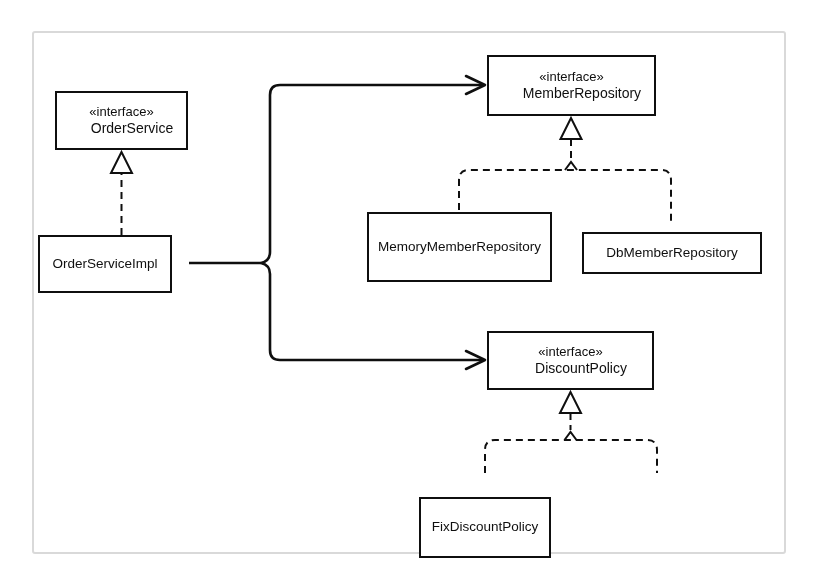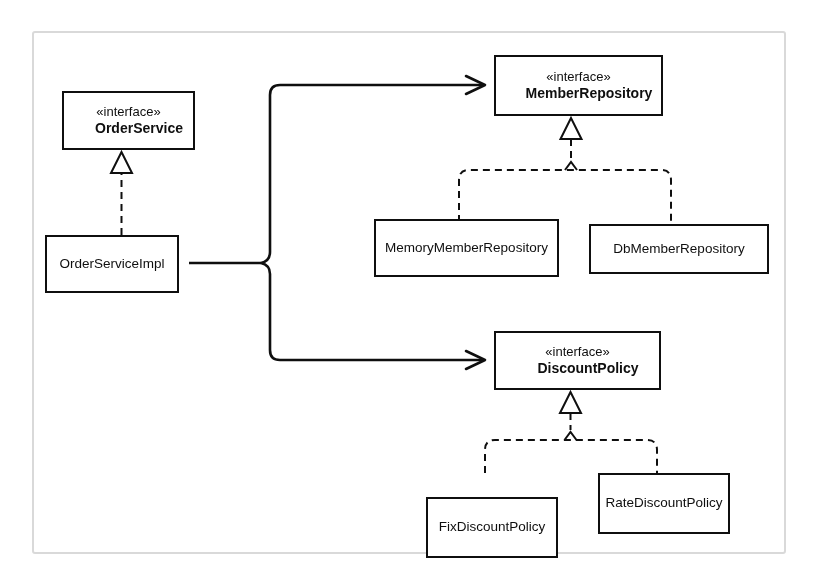--- a/index.html
+++ b/index.html
@@ -31,32 +31,31 @@
     position: absolute;
     background: #ffffff;
     border: 2px solid #0f0f0f;
     display: flex;
     flex-direction: column;
     align-items: center;
     justify-content: center;
     text-align: center;
     color: #0f0f0f;
     line-height: 1.25;
-    margin-left: 7px;
   }
   .stereotype { font-size: 13px; font-weight: 400; }
-  .iface-name { font-size: 14px; font-weight: 700; padding-left: 21px; }
+  .iface-name { font-size: 14px; font-weight: 400; padding-left: 21px; }
   .class-name { font-size: 13.5px; font-weight: 400; }
 
   
   #box-order-service        { left: 55px;  top: 91px;  width: 133px; height: 59px; }
   #box-order-service-impl   { left: 38px;  top: 235px; width: 134px; height: 58px; }
   #box-member-repository    { left: 487px; top: 55px;  width: 169px; height: 61px; }
-  #box-memory-member-repo   { left: 367px; top: 219px; width: 185px; height: 58px; }
-  #box-db-member-repo       { left: 582px; top: 224px; width: 180px; height: 50px; }
+  #box-memory-member-repo   { left: 367px; top: 212px; width: 185px; height: 70px; }
+  #box-db-member-repo       { left: 582px; top: 232px; width: 180px; height: 42px; }
   #box-discount-policy      { left: 487px; top: 331px; width: 167px; height: 59px; }
   #box-fix-discount-policy  { left: 419px; top: 497px; width: 132px; height: 61px; }
   #box-rate-discount-policy { left: 591px; top: 473px; width: 132px; height: 61px; }
 
   .solid-line { stroke: #0f0f0f; stroke-width: 2.6; fill: none; }
   .dashed-line { stroke: #0f0f0f; stroke-width: 2; fill: none; stroke-dasharray: 7 5; }
   .hollow-triangle { stroke: #0f0f0f; stroke-width: 2; fill: #ffffff; }
   .open-arrowhead { stroke: #0f0f0f; stroke-width: 2.6; fill: none; stroke-linecap: round; stroke-linejoin: round; }
   .caret { stroke: #0f0f0f; stroke-width: 2; fill: none; }
 </style>
@@ -111,16 +110,13 @@
 
   <div class="uml-box" id="box-discount-policy">
     <span class="stereotype">«interface»</span>
     <span class="iface-name">DiscountPolicy</span>
   </div>
 
   <div class="uml-box" id="box-fix-discount-policy">
     <span class="class-name">FixDiscountPolicy</span>
   </div>
 
-  <div class="uml-box" id="box-rate-discount-policy">
-    <span class="class-name">RateDiscountPolicy</span>
-  </div>
 </div>
 
 </body></html>

